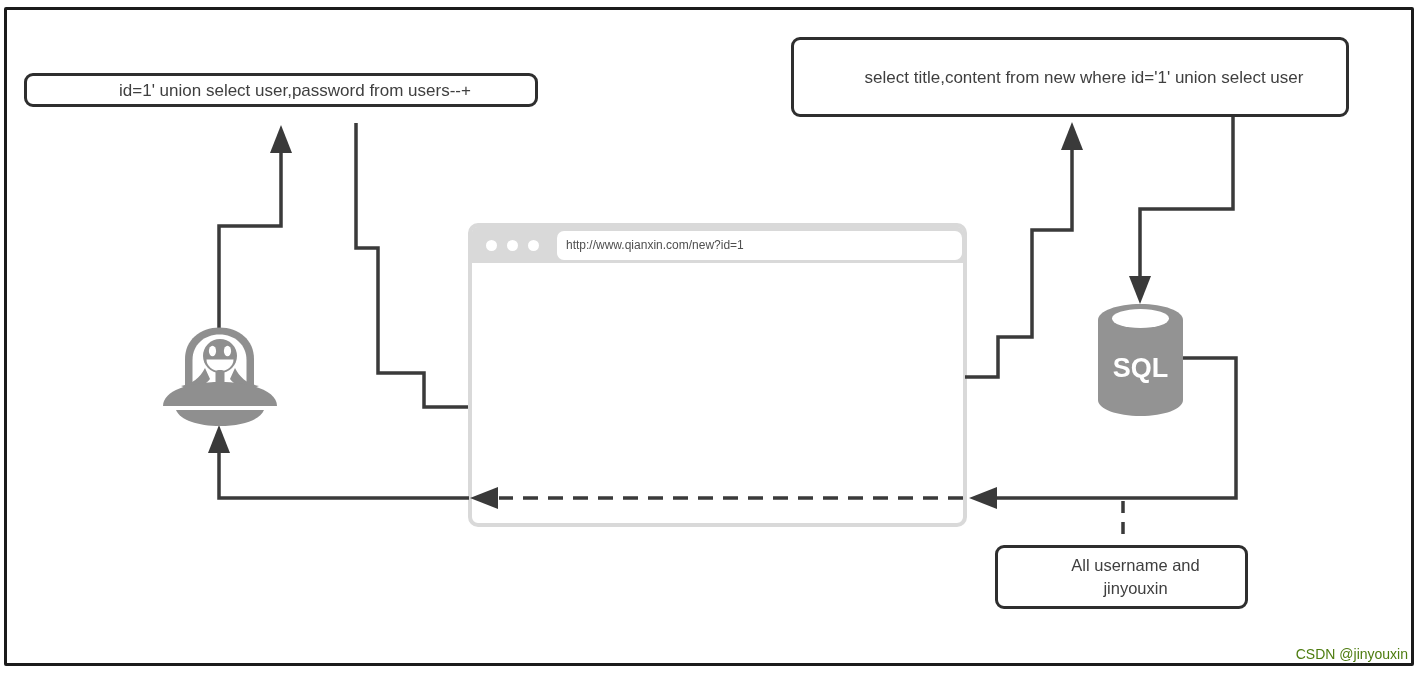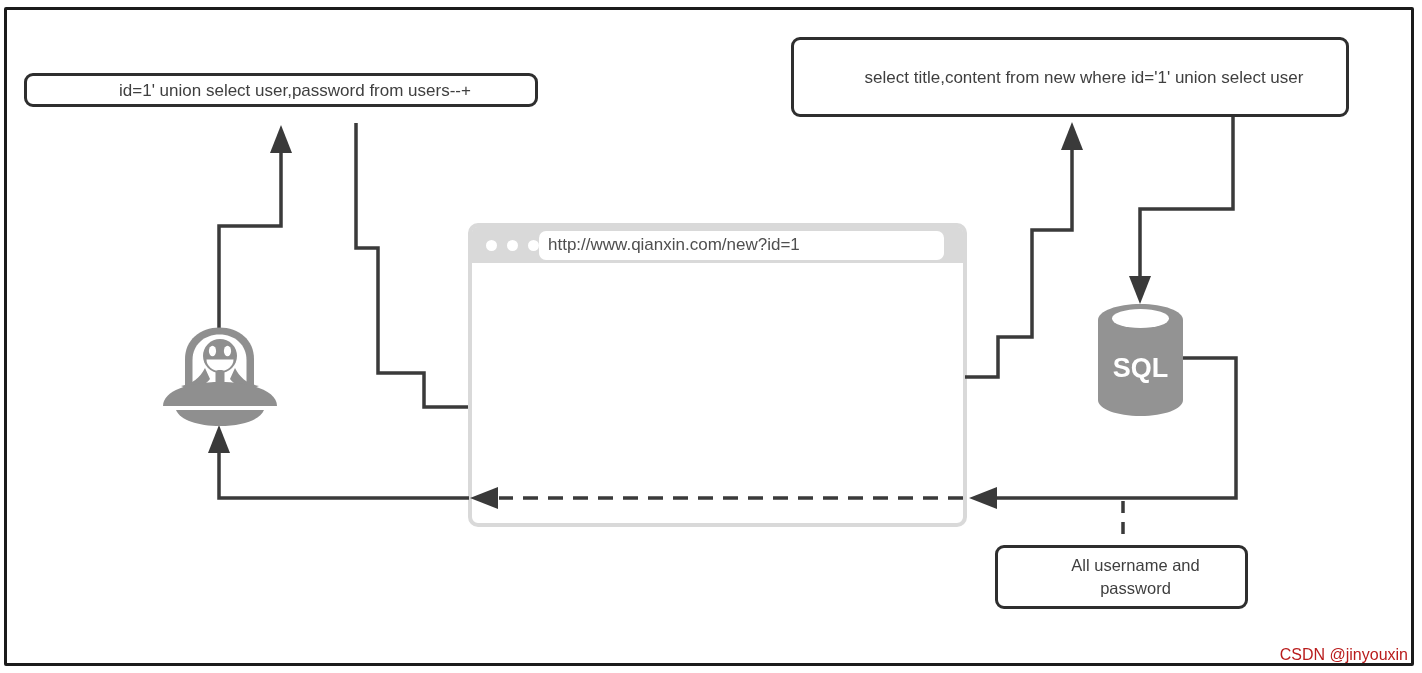--- a/index.html
+++ b/index.html
@@ -23,47 +23,47 @@
     position:absolute;left:468px;top:223px;width:499px;height:304px;z-index:1;
     border:4px solid #d9d9d9;border-radius:10px;background:#fff;box-sizing:border-box;
   }
   .browser-header{
     height:36px;background:#d9d9d9;border-radius:5px 5px 0 0;
     display:flex;align-items:center;
   }
   .dots{display:flex;gap:10px;margin-left:14px;}
   .dot{width:11px;height:11px;border-radius:50%;background:#ffffff;}
   .url-bar{
-    margin-left:0;width:405px;height:29px;background:#ffffff;border-radius:7px;
+    margin-left:18px;width:405px;height:29px;background:#ffffff;border-radius:7px;
     display:flex;align-items:center;padding-left:9px;box-sizing:border-box;
-    font-size:17px;color:#4f4f4f;white-space:nowrap;overflow:hidden;
+    font-size:12px;color:#4f4f4f;white-space:nowrap;overflow:hidden;
   }
   .watermark{
-    position:absolute;right:14px;top:646px;font-size:16px;color:#b91c1c;z-index:3;
+    position:absolute;right:14px;top:646px;font-size:14px;color:#4d7c0f;z-index:3;
   }
   svg.layer{position:absolute;left:0;top:0;z-index:4;pointer-events:none;}
 </style>
 </head>
 <body>
 
 <div id="stage">
 
   <div class="outer-frame"></div>
 
   <div id="payload-box" class="note-box">
     <span>id=1' union select user,password from users--+</span>
   </div>
 
   <div id="query-box" class="note-box">
     <span>select title,content from new where id='1' union select user</span>
   </div>
 
   <div id="result-box" class="note-box">
     <span>All username and</span>
-    <span>password</span>
+    <span>jinyouxin</span>
   </div>
 
   <div class="browser">
     <div class="browser-header">
       <div class="dots">
         <div class="dot"></div>
         <div class="dot"></div>
         <div class="dot"></div>
       </div>
       <div class="url-bar">

